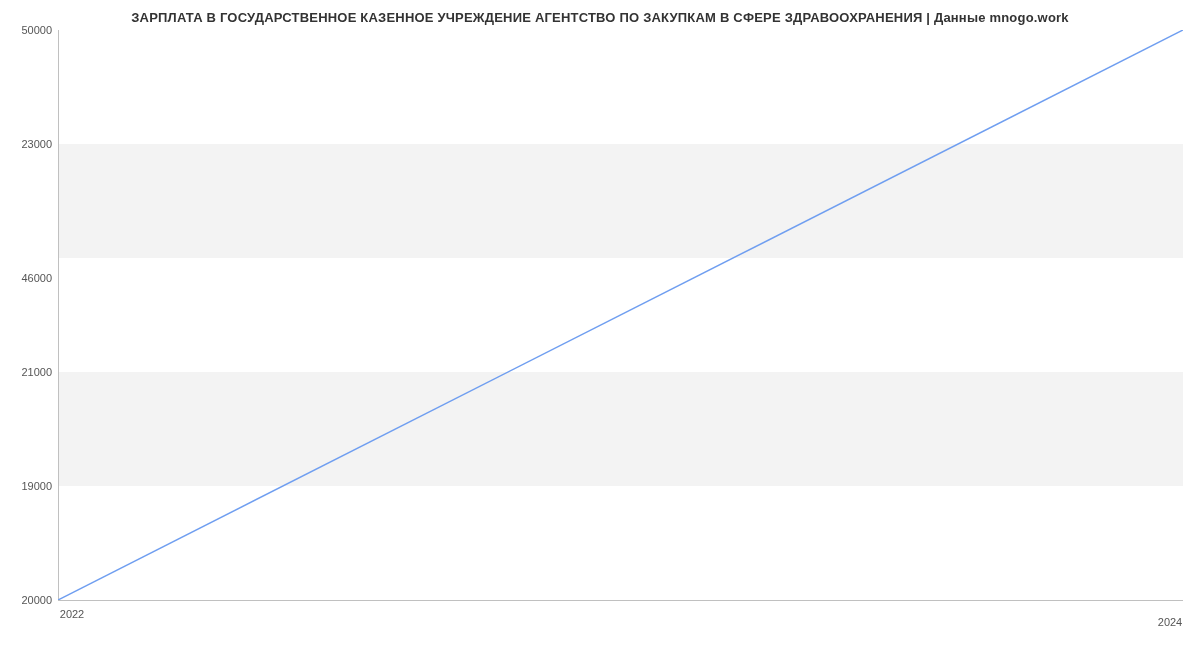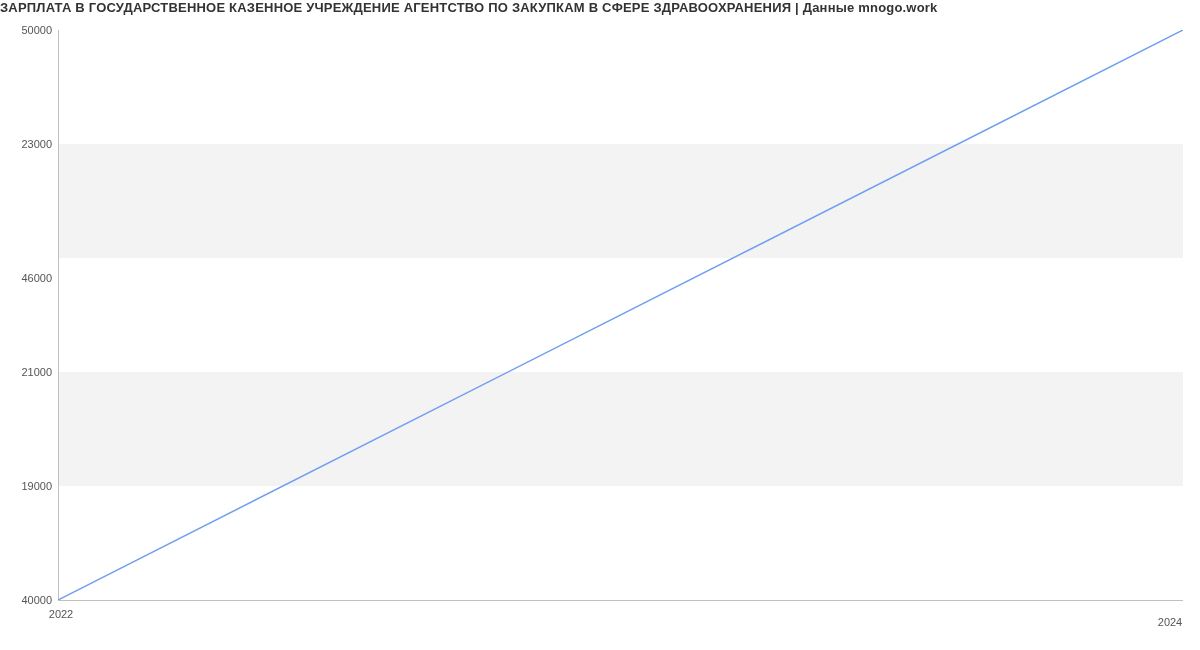--- a/index.html
+++ b/index.html
@@ -13,23 +13,25 @@
       background: #ffffff;
       font-family: Verdana, Geneva, sans-serif;
       position: relative;
     }
     .chart-container {
       position: relative;
       width: 100%;
       height: 100%;
     }
     .chart-title {
+      text-align: center;
       font-size: 13px;
       font-weight: bold;
       color: #333333;
+      padding-top: 10px;
       letter-spacing: 0.2px;
     }
     .plot-area {
       position: absolute;
       left: 58px;
       top: 30px;
       width: 1125px;
       height: 570px;
     }
     .grid-band {
@@ -83,17 +85,17 @@
     <svg class="data-line" viewBox="0 0 1125 570" preserveAspectRatio="none">
       <line x1="0" y1="570" x2="1125" y2="0" stroke="#6f9ef0" stroke-width="1.5"></line>
     </svg>
   </div>
 
   <div class="y-tick-label" style="top:30px;">50000</div>
   <div class="y-tick-label" style="top:144px;">23000</div>
   <div class="y-tick-label" style="top:258px;margin-top:20px;">46000</div>
   <div class="y-tick-label" style="top:372px;">21000</div>
   <div class="y-tick-label" style="top:486px;">19000</div>
-  <div class="y-tick-label" style="top:600px;">40000</div>
+  <div class="y-tick-label" style="top:600px;">20000</div>
 
-  <div class="x-tick-label" style="left:61px;top:608px;">2022</div>
+  <div class="x-tick-label" style="left:72px;top:608px;">2022</div>
   <div class="x-tick-label" style="left:1170px;top:608px;margin-top:8px;">2024</div>
 </div>
 
 </body></html>

